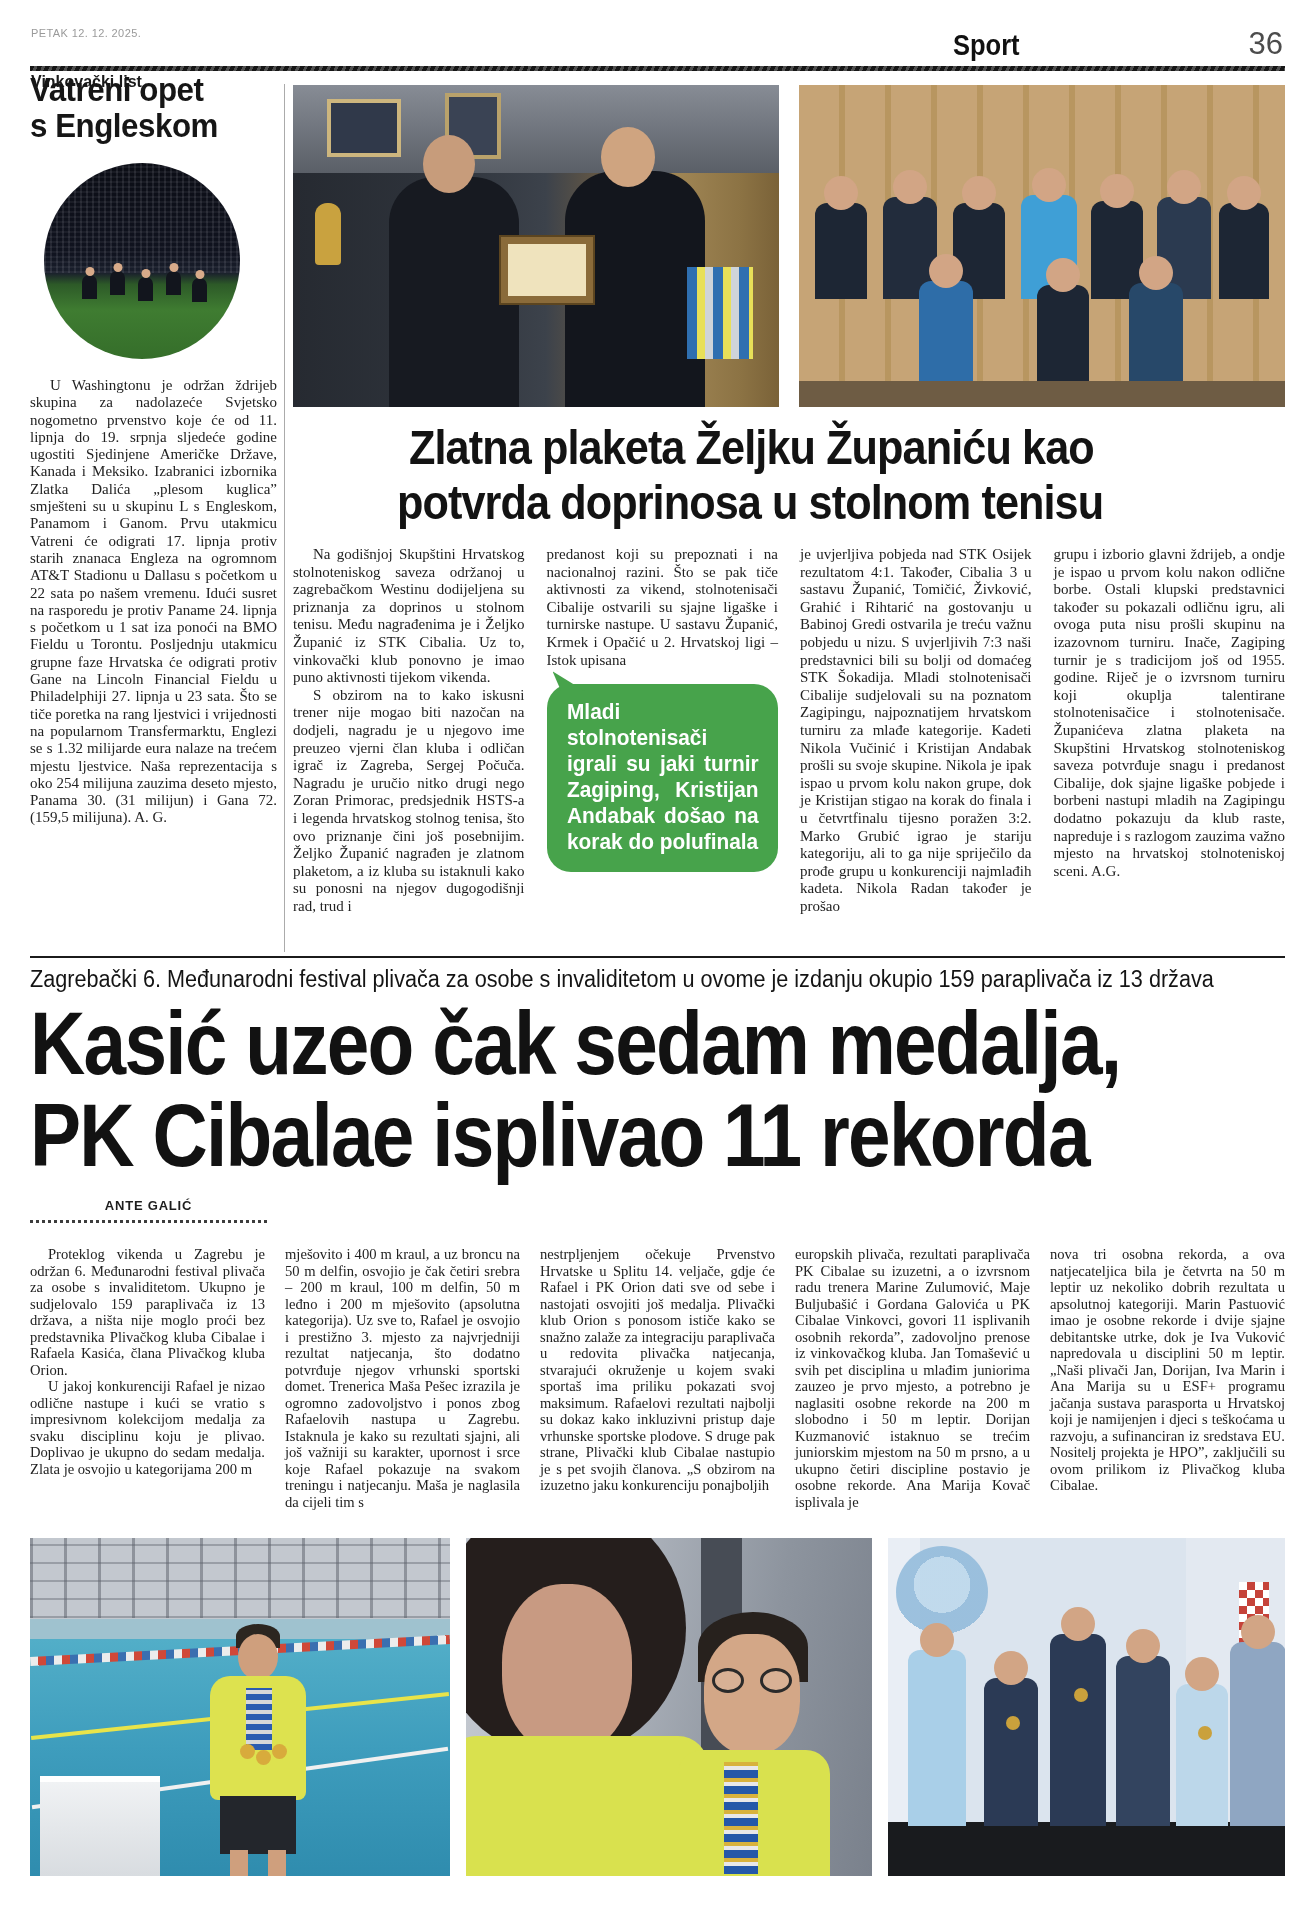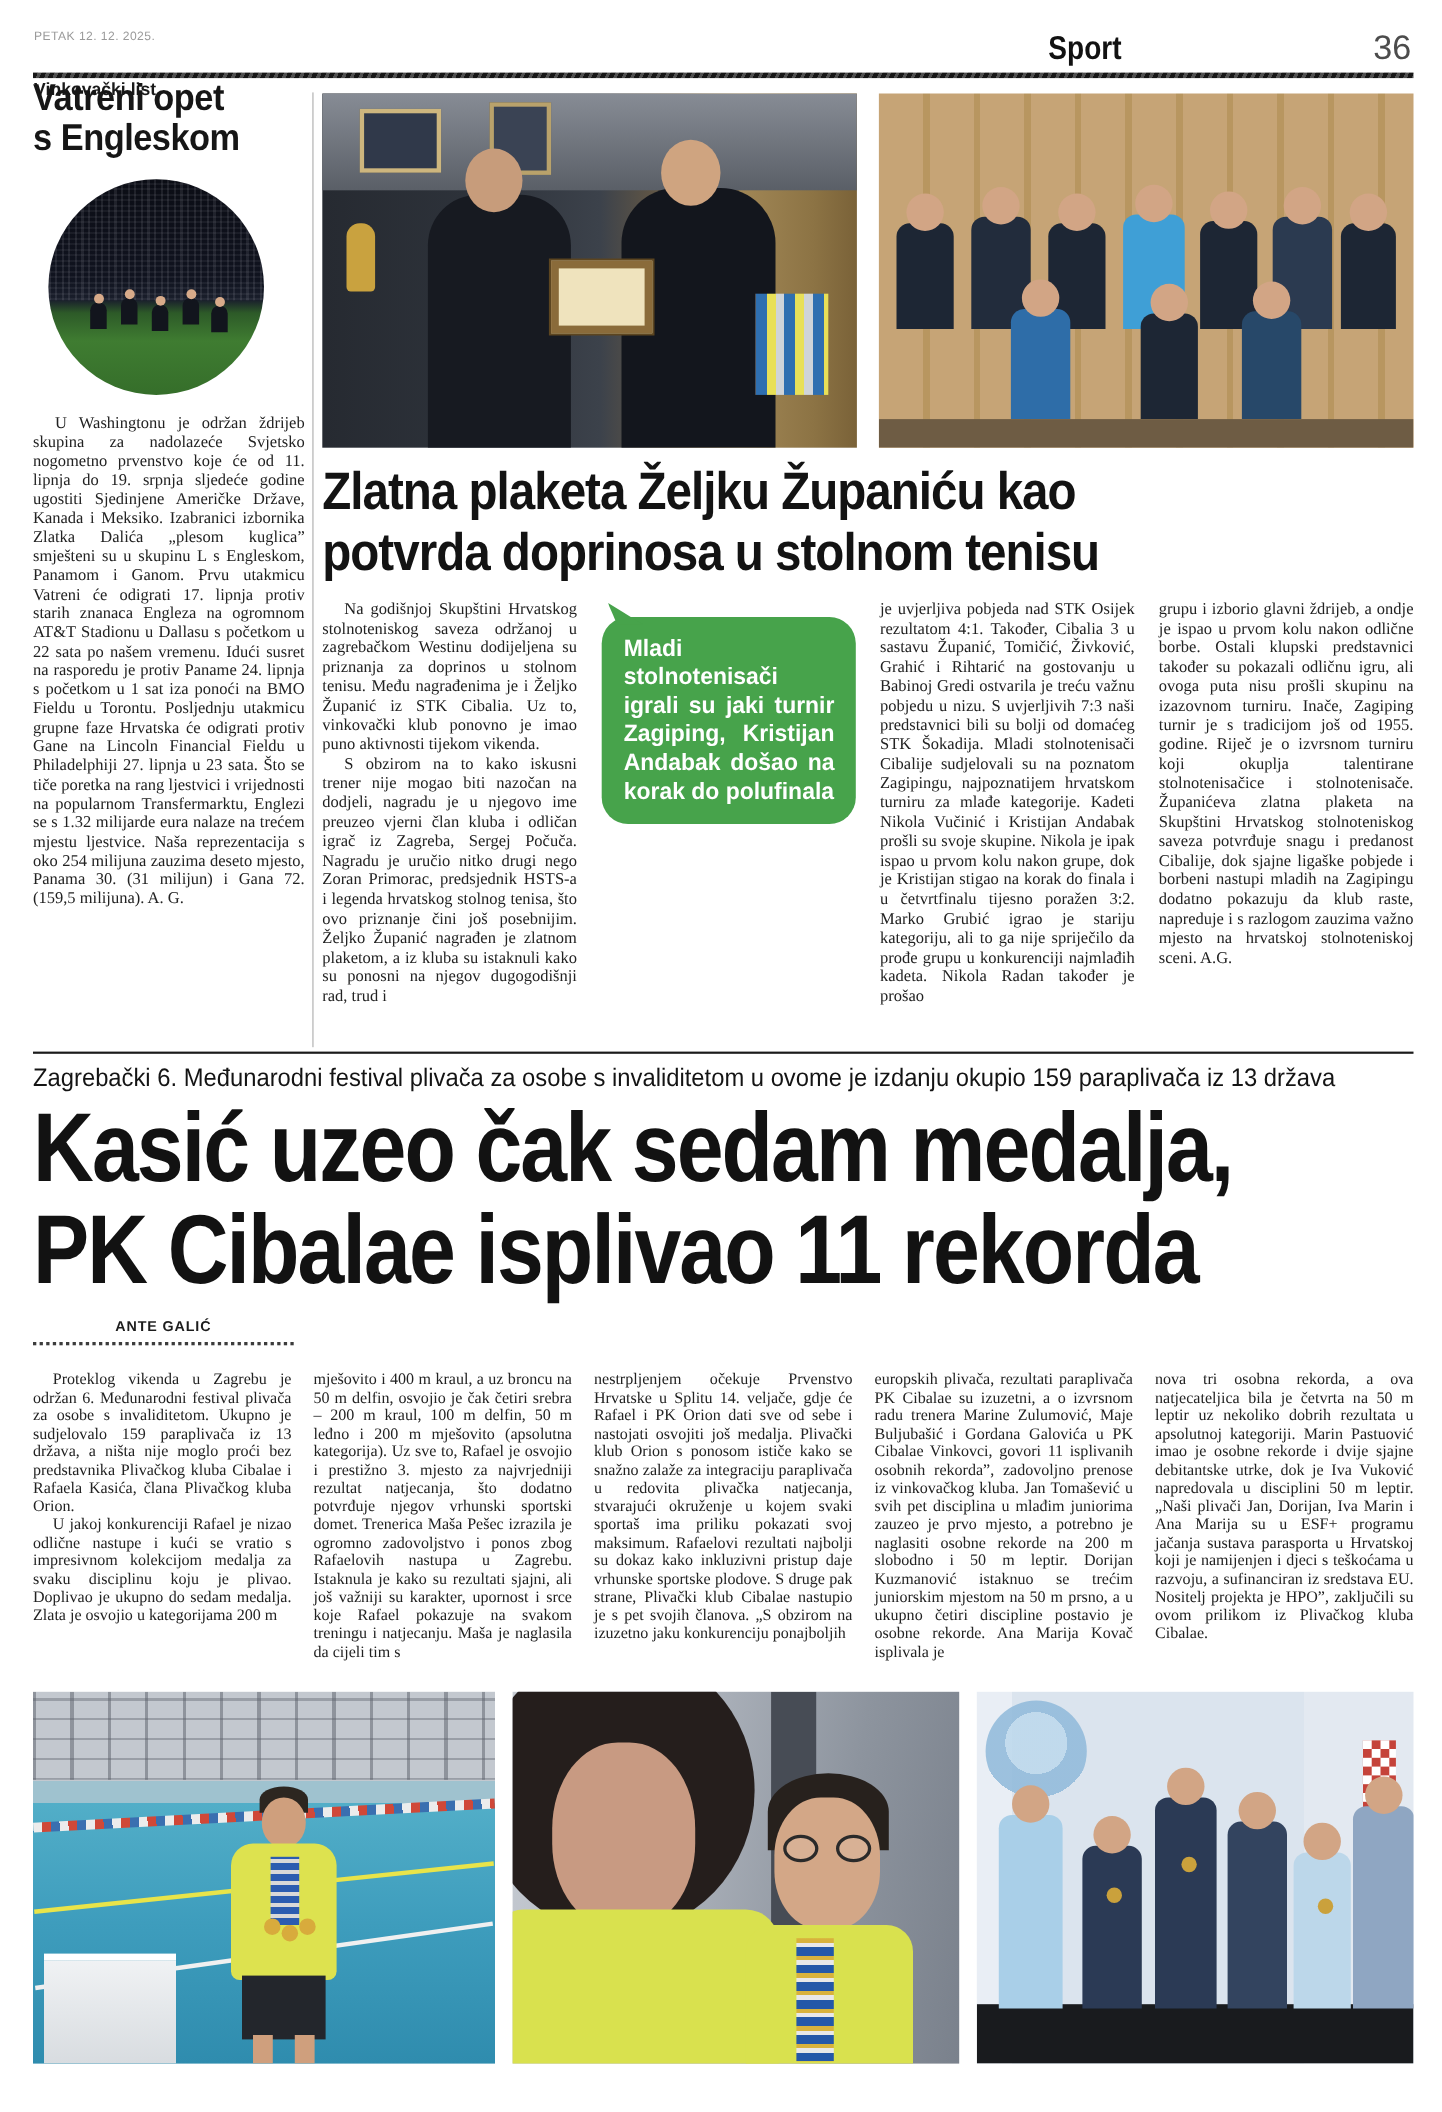--- a/index.html
+++ b/index.html
@@ -191,31 +191,32 @@
       <div class="kid" style="left:222px; top:110px; width:56px; height:104px; background:#3f9fd6;"></div>
       <div class="kid" style="left:292px; top:116px; width:52px; height:98px; background:#1d2634;"></div>
       <div class="kid" style="left:358px; top:112px; width:54px; height:102px; background:#2b3a50;"></div>
       <div class="kid" style="left:420px; top:118px; width:50px; height:96px; background:#1d2634;"></div>
       <div class="kid" style="left:120px; top:196px; width:54px; height:100px; background:#2e6da8;"></div>
       <div class="kid" style="left:238px; top:200px; width:52px; height:96px; background:#1d2634;"></div>
       <div class="kid" style="left:330px; top:198px; width:54px; height:98px; background:#274869;"></div>
     </div>
   </div>
 
-  <h2 class="t-headline" style="margin:13px 0 0 0;">
+  <h2 class="t-headline" style="margin:13px 0 0 0;text-align:center;">
     <span>Zlatna plaketa Željku Županiću kao</span><br>
     <span>potvrda doprinosa u stolnom tenisu</span>
   </h2>
 
   <div class="t-cols">
     <div class="tcol">
       <p class="indent">Na godišnjoj Skupštini Hrvatskog stolnoteniskog saveza održanoj u zagrebačkom Westinu dodijeljena su priznanja za doprinos u stolnom tenisu. Među nagrađenima je i Željko Županić iz STK Cibalia. Uz to, vinkovački klub ponovno je imao puno aktivnosti tijekom vikenda.</p>
       <p class="indent">S obzirom na to kako iskusni trener nije mogao biti nazočan na dodjeli, nagradu je u njegovo ime preuzeo vjerni član kluba i odličan igrač iz Zagreba, Sergej Počuča. Nagradu je uručio nitko drugi nego Zoran Primorac, predsjednik HSTS-a i legenda hrvatskog stolnog tenisa, što ovo priznanje čini još posebnijim. Željko Županić nagrađen je zlatnom plaketom, a iz kluba su istaknuli kako su ponosni na njegov dugogodišnji rad, trud i</p>
     </div>
     <div class="tcol">
+      <p>predanost koji su prepoznati i na nacionalnoj razini. Što se pak tiče aktivnosti za vikend, stolnotenisači Cibalije ostvarili su sjajne ligaške i turnirske nastupe. U sastavu Županić, Krmek i Opačić u 2. Hrvatskoj ligi – Istok upisana</p>
       <div class="pull-quote">
         <div class="pq-tail"></div>
         <span class="pq-text">Mladi stolnotenisači igrali su jaki turnir Zagiping, Kristijan Andabak došao na korak do polufinala</span>
       </div>
     </div>
     <div class="tcol">
       <p>je uvjerljiva pobjeda nad STK Osijek rezultatom 4:1. Također, Cibalia 3 u sastavu Županić, Tomičić, Živković, Grahić i Rihtarić na gostovanju u Babinoj Gredi ostvarila je treću važnu pobjedu u nizu. S uvjerljivih 7:3 naši predstavnici bili su bolji od domaćeg STK Šokadija. Mladi stolnotenisači Cibalije sudjelovali su na poznatom Zagipingu, najpoznatijem hrvatskom turniru za mlađe kategorije. Kadeti Nikola Vučinić i Kristijan Andabak prošli su svoje skupine. Nikola je ipak ispao u prvom kolu nakon grupe, dok je Kristijan stigao na korak do finala i u četvrtfinalu tijesno poražen 3:2. Marko Grubić igrao je stariju kategoriju, ali to ga nije spriječilo da prođe grupu u konkurenciji najmlađih kadeta. Nikola Radan također je prošao</p>
     </div>
     <div class="tcol">
       <p>grupu i izborio glavni ždrijeb, a ondje je ispao u prvom kolu nakon odlične borbe. Ostali klupski predstavnici također su pokazali odličnu igru, ali ovoga puta nisu prošli skupinu na izazovnom turniru. Inače, Zagiping turnir je s tradicijom još od 1955. godine. Riječ je o izvrsnom turniru koji okuplja talentirane stolnotenisačice i stolnotenisače. Županićeva zlatna plaketa na Skupštini Hrvatskog stolnoteniskog saveza potvrđuje snagu i predanost Cibalije, dok sjajne ligaške pobjede i borbeni nastupi mladih na Zagipingu dodatno pokazuju da klub raste, napreduje i s razlogom zauzima važno mjesto na hrvatskoj stolnoteniskoj sceni. A.G.</p>

